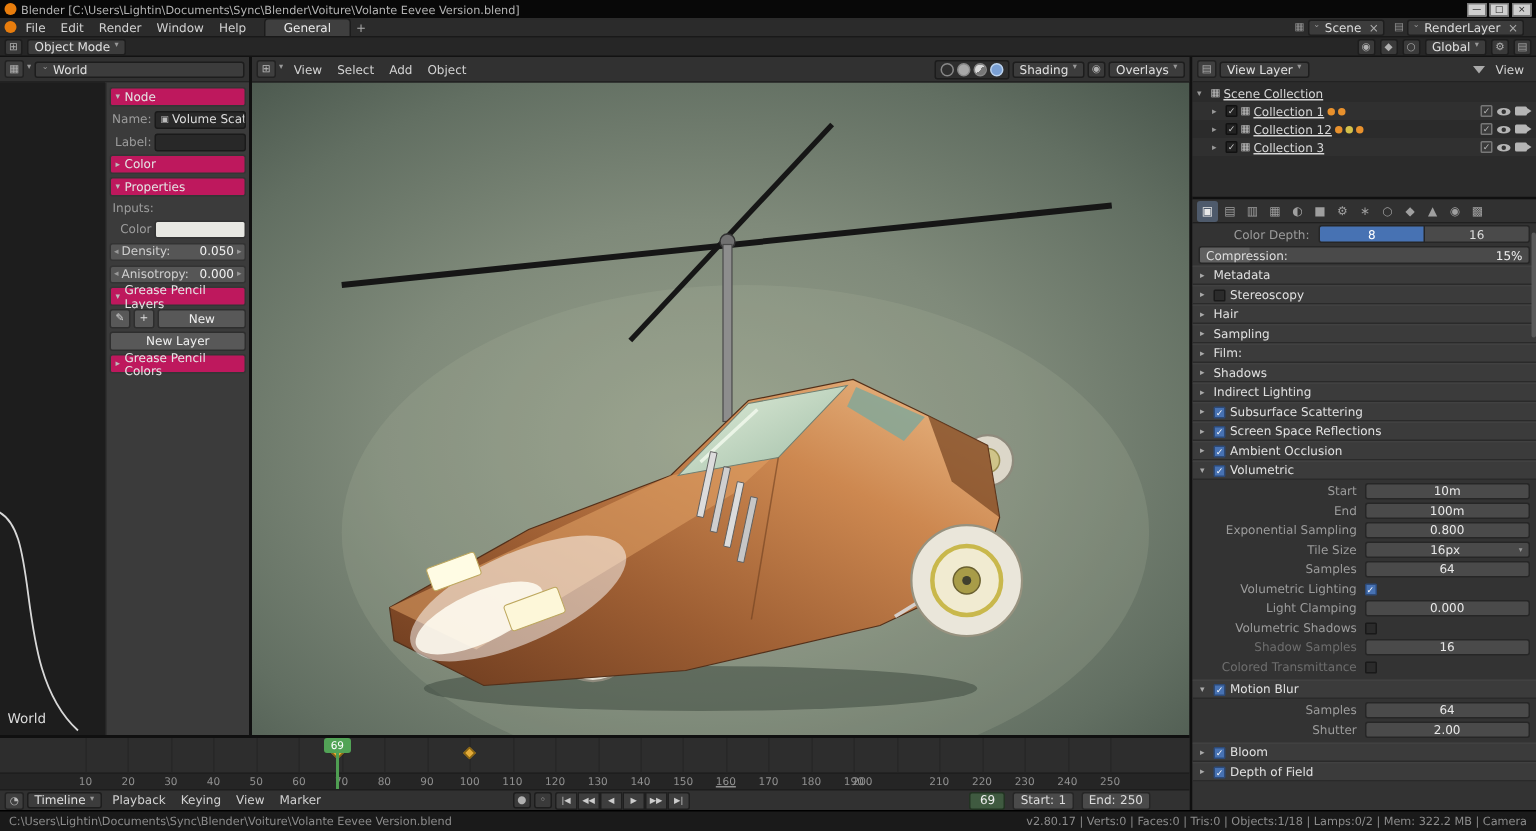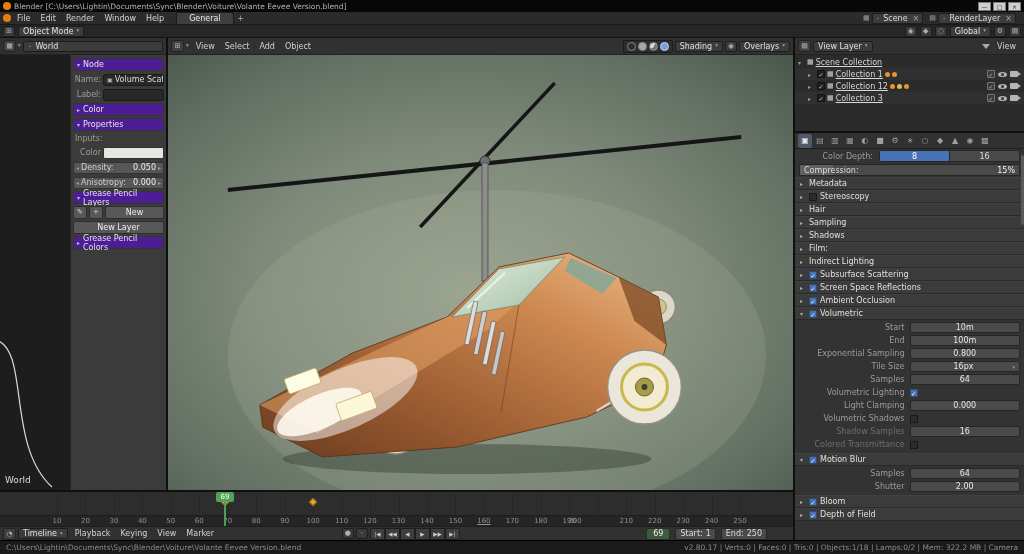--- a/index.html
+++ b/index.html
@@ -37,21 +37,21 @@
 
 
 .shader-ed{width:168px;border-right:2px solid #101010;display:flex;flex-direction:column;background:#3b3b3b;flex:0 0 auto;}
 .ed-header{height:17px;background:#313131;border-bottom:1px solid #222;display:flex;align-items:center;gap:2px;padding:0 3px;flex:0 0 auto;}
 .ed-icon{width:13px;height:12px;background:#3f3f3f;border:1px solid #222;border-radius:2px;font-size:7px;line-height:10px;text-align:center;color:#bbb;flex:0 0 auto;}
 .shader-body{flex:1;display:flex;min-height:0;}
 .node-canvas{width:70px;position:relative;background:#1d1d1d;flex:0 0 auto;}
 .node-canvas svg{display:block;width:100%;height:100%;}
 .canvas-label{position:absolute;left:5px;bottom:5px;font-size:9px;color:#dcdcdc;}
 .npanel{flex:1;background:#3b3b3b;border-left:1px solid #262626;padding:3px 2px;display:flex;flex-direction:column;gap:2px;overflow:hidden;}
-.panel-hdr{height:13px;background:#4c1d95;border:1px solid #353535;border-radius:2px;display:flex;align-items:center;gap:3px;padding:0 3px;color:#e4e4e4;flex:0 0 auto;}
+.panel-hdr{height:13px;background:#be185d;border:1px solid #353535;border-radius:2px;display:flex;align-items:center;gap:3px;padding:0 3px;color:#e4e4e4;flex:0 0 auto;}
 .tri{font-size:6px;color:#bbb;}
 .form-row{display:flex;align-items:center;gap:2px;height:13px;flex:0 0 auto;}
 .form-label{width:28px;text-align:right;color:#9c9c9c;flex:0 0 auto;}
 .tfield{flex:1;height:12px;background:#282828;border:1px solid #1a1a1a;border-radius:2px;display:flex;align-items:center;gap:2px;padding:0 3px;color:#ddd;min-width:0;white-space:nowrap;overflow:hidden;}
 .small-label{color:#9c9c9c;height:11px;line-height:11px;padding-left:2px;}
 .numfield{flex:1;height:12px;background:#565656;border:1px solid #333;border-radius:2px;display:flex;align-items:center;gap:2px;padding:0 2px;color:#f0f0f0;min-width:0;}
 .nflab{color:#cfcfcf;white-space:nowrap;}
 .nfval{margin-left:auto;}
 .num-arrow{color:#999;font-size:6px;}
 .swatch{flex:1;height:12px;background:#e7e7e2;border:1px solid #333;border-radius:2px;}
@@ -587,25 +587,25 @@
               <div class="sec-hdr">
                 <span class="sec-arrow">▸</span>
                 <span class="sec-label">Hair</span>
               </div>
               <div class="sec-hdr">
                 <span class="sec-arrow">▸</span>
                 <span class="sec-label">Sampling</span>
               </div>
               <div class="sec-hdr">
                 <span class="sec-arrow">▸</span>
+                <span class="sec-label">Film:</span>
+              </div>
+              <div class="sec-hdr">
+                <span class="sec-arrow">▸</span>
                 <span class="sec-label">Shadows</span>
-              </div>
-              <div class="sec-hdr">
-                <span class="sec-arrow">▸</span>
-                <span class="sec-label">Film:</span>
               </div>
               <div class="sec-hdr">
                 <span class="sec-arrow">▸</span>
                 <span class="sec-label">Indirect Lighting</span>
               </div>
               <div class="sec-hdr">
                 <span class="sec-arrow">▸</span>
                 <span class="chk on">✓</span>
                 <span class="sec-label">Subsurface Scattering</span>
               </div>

